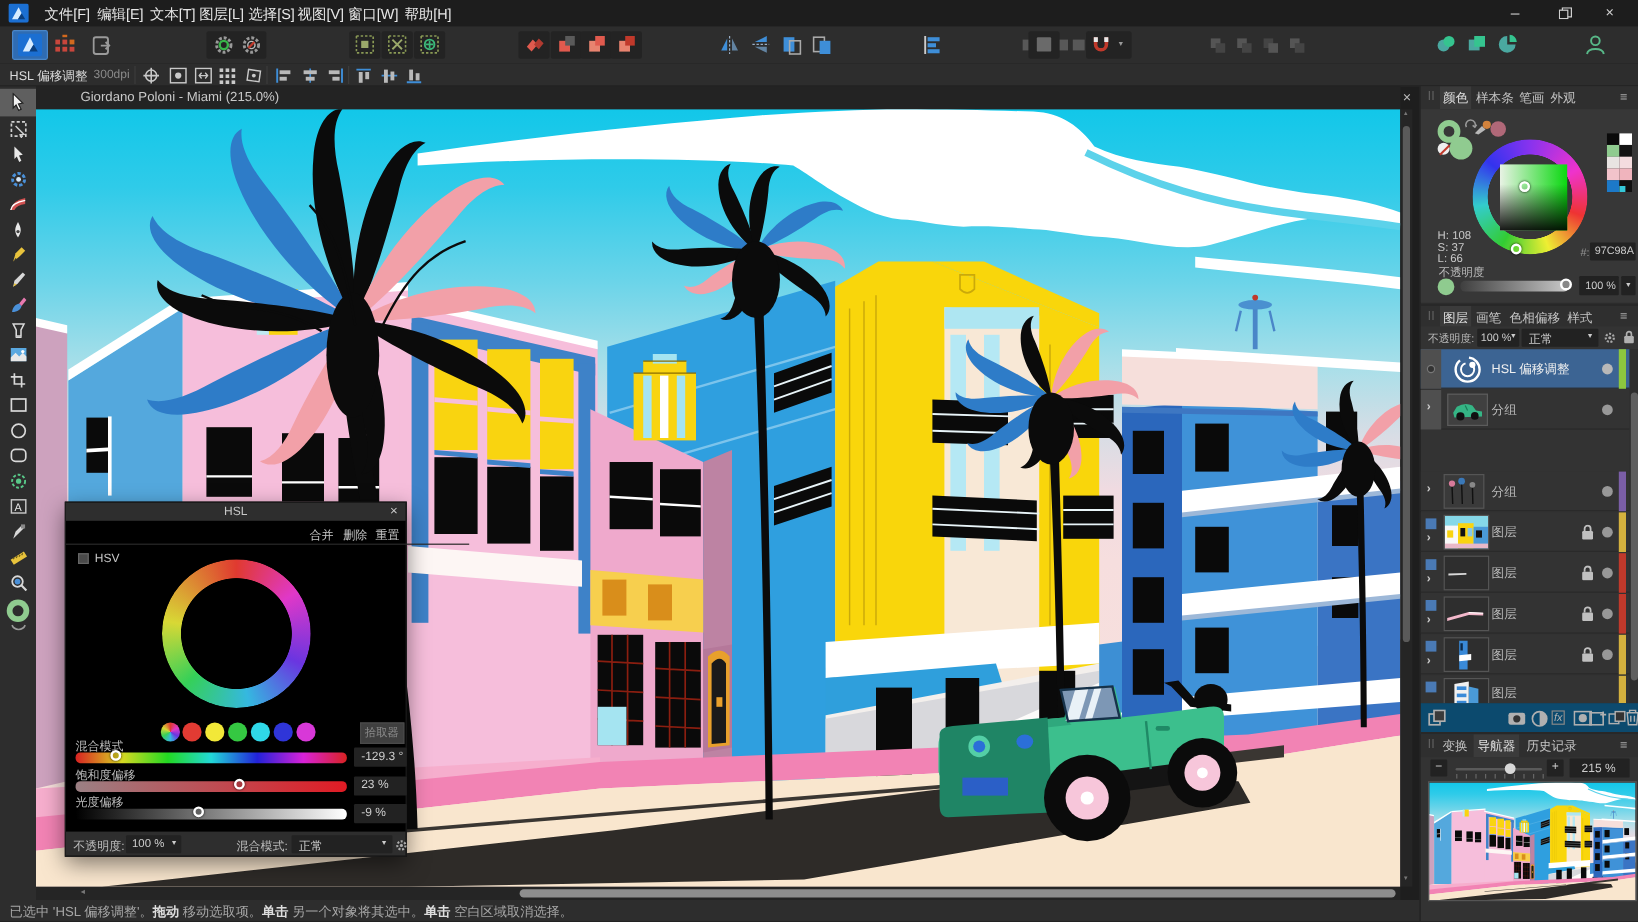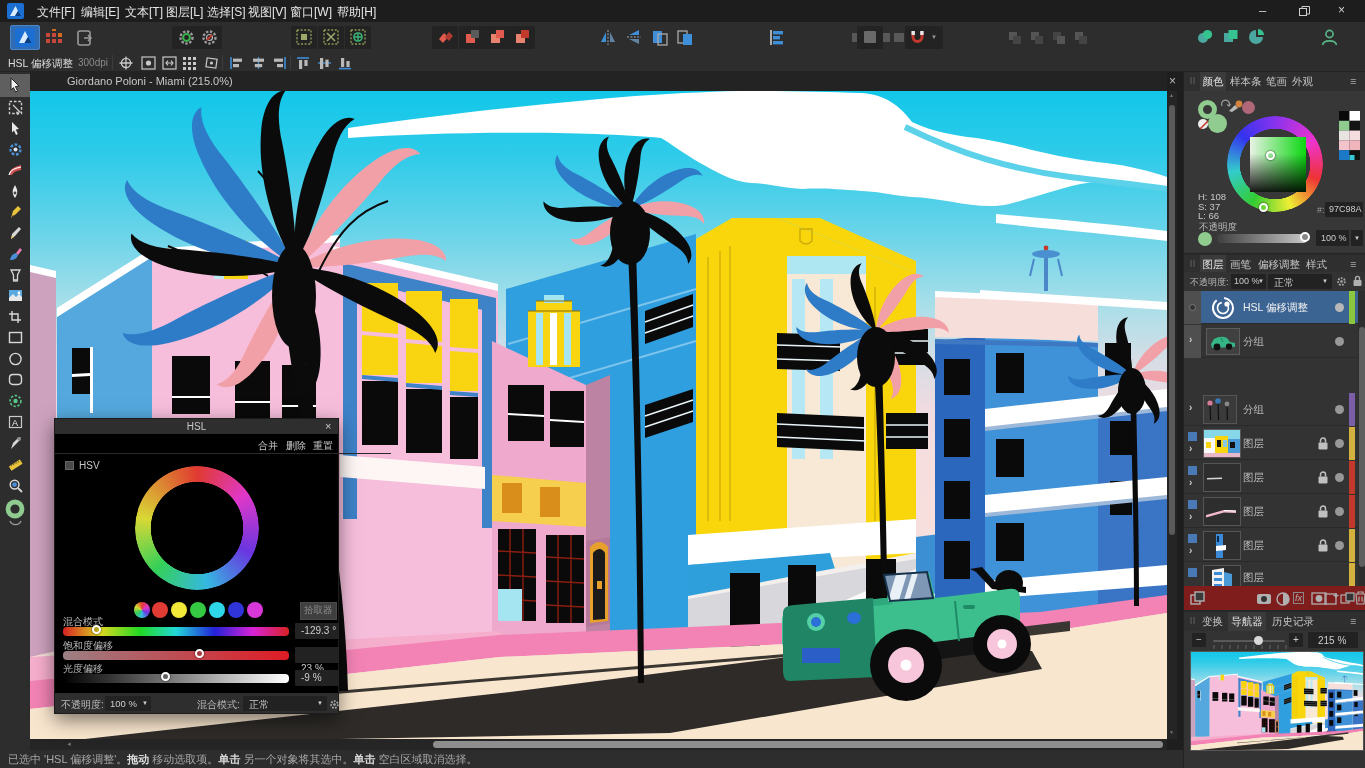--- a/index.html
+++ b/index.html
@@ -690,21 +690,21 @@
   <span class="abs" style="left:245px;top:183px;color:#8a8a8a;background:#3f3f3f;border:1px solid #4a4a4a;padding:1px 3px 2px;font-size:9.5px">拾取器</span>
   <span class="abs" style="left:8px;top:196px;color:#bbb">混合模式</span>
   <div class="abs" style="left:8px;top:208px;width:226px;height:9px;border-radius:4px;
      background:linear-gradient(90deg,#d82222,#d8d822 17%,#22d822 34%,#22d8d8 50%,#2222d8 67%,#d822d8 84%,#d82222)"></div>
   <div class="abs" style="left:37px;top:206px;width:9px;height:9px;border-radius:50%;border:2px solid #fff;background:rgba(0,0,0,.15);box-shadow:0 0 2px #000"></div>
   <div class="ddbox" style="left:240px;top:204px;width:44px;height:16px;padding:2px 0 0 6px">-129.3 °</div>
   <span class="abs" style="left:8px;top:220px;color:#bbb">饱和度偏移</span>
   <div class="abs" style="left:8px;top:232px;width:226px;height:9px;border-radius:4px;
      background:linear-gradient(90deg,#9b8084,#e01b24)"></div>
   <div class="abs" style="left:140px;top:230px;width:9px;height:9px;border-radius:50%;border:2px solid #fff;background:rgba(0,0,0,.15);box-shadow:0 0 2px #000"></div>
-  <div class="ddbox" style="left:240px;top:228px;width:44px;height:16px;padding:16px 0 0 6px">23 %</div>
+  <div class="ddbox" style="left:240px;top:228px;width:44px;height:16px;padding:2px 0 0 6px">23 %</div>
   <span class="abs" style="left:8px;top:243px;color:#bbb">光度偏移</span>
   <div class="abs" style="left:8px;top:255px;width:226px;height:9px;border-radius:4px;
      background:linear-gradient(90deg,#000,#fff)"></div>
   <div class="abs" style="left:106px;top:253px;width:9px;height:9px;border-radius:50%;border:2px solid #fff;background:rgba(0,0,0,.15);box-shadow:0 0 2px #000"></div>
   <div class="ddbox" style="left:240px;top:251px;width:44px;height:16px;padding:2px 0 0 6px">-9 %</div>
   <div class="abs" style="left:0;top:274px;width:283px;height:20px;background:#2e2e2e">
     <span class="abs" style="left:6px;top:5px;color:#bbb">不透明度:</span>
     <div class="ddbox" style="left:50px;top:3px;width:46px;height:15px;padding:2px 0 0 5px;font-size:9.5px">100 % <span style="position:absolute;right:3px;top:4px;font-size:6px">▼</span></div>
     <span class="abs" style="left:142px;top:5px;color:#bbb">混合模式:</span>
     <div class="ddbox" style="left:188px;top:3px;width:84px;height:15px;padding:2px 0 0 6px">正常<span style="position:absolute;right:4px;top:4px;font-size:6px">▼</span></div>
@@ -772,21 +772,21 @@
     <div class="abs" style="left:33px;top:143px;width:90px;height:9px;border-radius:4px;background:linear-gradient(90deg,#3f3f3f,#c9c9c9)"></div>
     <div class="abs" style="left:116px;top:141px;width:10px;height:10px;border-radius:50%;border:2px solid #fff;background:#888"></div>
     <div class="ddbox" style="left:132px;top:139px;width:33px;height:16px;padding:3px 0 0 5px;font-size:9px">100 %</div>
     <div class="ddbox" style="left:167px;top:139px;width:12px;height:16px;padding:5px 0 0 3px;font-size:6px">▼</div>
   </div>
 
   <div class="abs" style="left:0;top:181px;width:182px;height:19px;background:#2f2f2f;border-top:2px solid #282828;font-size:10.5px;color:#c4c4c4">
     <span class="abs" style="left:6px;top:3px;color:#777;font-size:8px;letter-spacing:1px">||</span>
     <div class="abs" style="left:16px;top:0;width:26px;height:19px;background:#3b3b3b;text-align:center;padding-top:3px;color:#e0e0e0">图层</div>
     <span class="abs" style="left:46px;top:3px">画笔</span>
-    <span class="abs" style="left:74px;top:3px">偏移调整</span>
+    <span class="abs" style="left:74px;top:3px">色相偏移</span>
     <span class="abs" style="left:122px;top:3px">样式</span>
     <span class="abs" style="left:166px;top:3px;color:#aaa">≡</span>
   </div>
 
   <div class="abs" style="left:0;top:200px;width:182px;height:19px;background:#333;font-size:9.5px;color:#b8b8b8">
     <span class="abs" style="left:6px;top:4px;font-size:9px">不透明度:</span>
     <div class="ddbox" style="left:47px;top:2px;width:35px;height:15px;padding:2px 0 0 3px;font-size:9px">100 %<span style="position:absolute;right:2px;top:4px;font-size:6px">▼</span></div>
     <div class="ddbox" style="left:84px;top:2px;width:64px;height:15px;padding:2px 0 0 6px">正常<span style="position:absolute;right:4px;top:4px;font-size:6px">▼</span></div>
     <svg class="abs" style="left:152px;top:4px" width="11" height="11">
           <circle cx="5.5" cy="5.5" r="3.4" fill="none" stroke="#aaa" stroke-width="1.8" stroke-dasharray="1.7 1.3"></circle>
@@ -918,21 +918,21 @@
           <rect x="10" y="18" width="8" height="3" fill="#3a8ad8"></rect>
         </svg>
     <span class="abs" style="left:59px;top:8px;font-size:10.5px;color:#b8b8b8">图层</span>
     <div class="abs" style="left:165px;top:0;width:6px;height:23px;background:#d4b13e"></div>
   </div>
 
   <div class="abs" style="left:174px;top:219px;width:8px;height:295px;background:#2d2d2d">
     <div class="abs" style="left:1px;top:36px;width:6px;height:240px;background:#5f5f5f;border-radius:3px"></div>
   </div>
 
-  <div class="abs" style="left:0;top:514px;width:182px;height:26px;background:#7f1d1d;border-bottom:2px solid #282828">
+  <div class="abs" style="left:0;top:514px;width:182px;height:26px;background:#0c4a6e;border-bottom:2px solid #282828">
     <svg class="abs" style="left:6px;top:5px" width="18" height="16">
           <rect x="1" y="4" width="9" height="9" fill="none" stroke="#b0b0b0" stroke-width="1.4"></rect>
           <rect x="5" y="1" width="9" height="9" fill="#3a3a3a" stroke="#b0b0b0" stroke-width="1.4"></rect>
         </svg>
     <svg class="abs" style="left:72px;top:5px" width="16" height="15">
           <rect x="1" y="3" width="14" height="10" rx="2" fill="#b0b0b0"></rect>
           <circle cx="8" cy="8" r="3" fill="#333"></circle>
         </svg>
     <svg class="abs" style="left:91px;top:5px" width="16" height="15">
           <circle cx="8" cy="8" r="6" fill="none" stroke="#b0b0b0" stroke-width="1.4"></circle>

